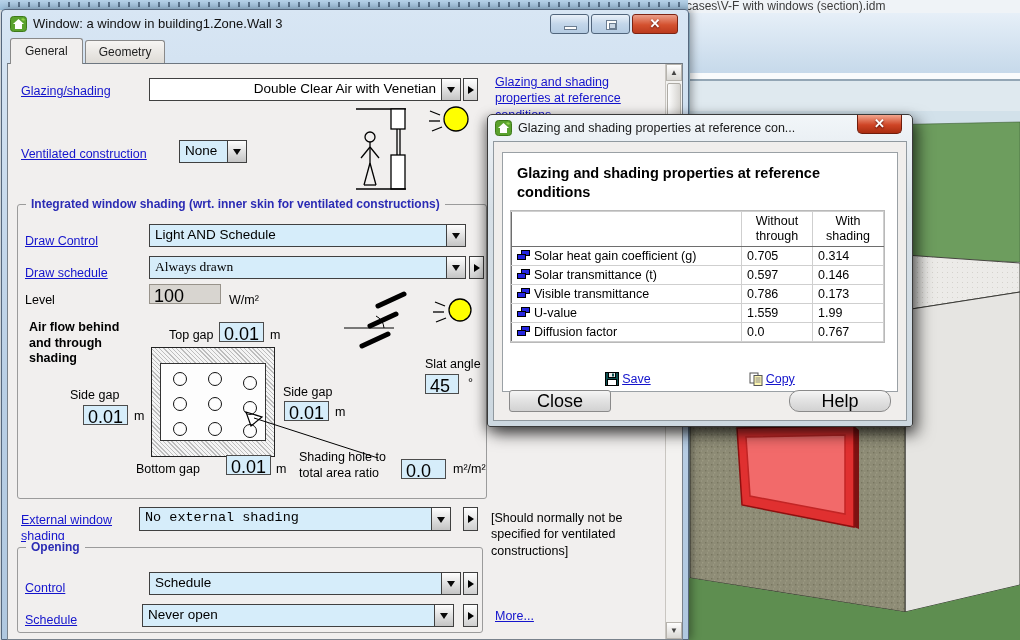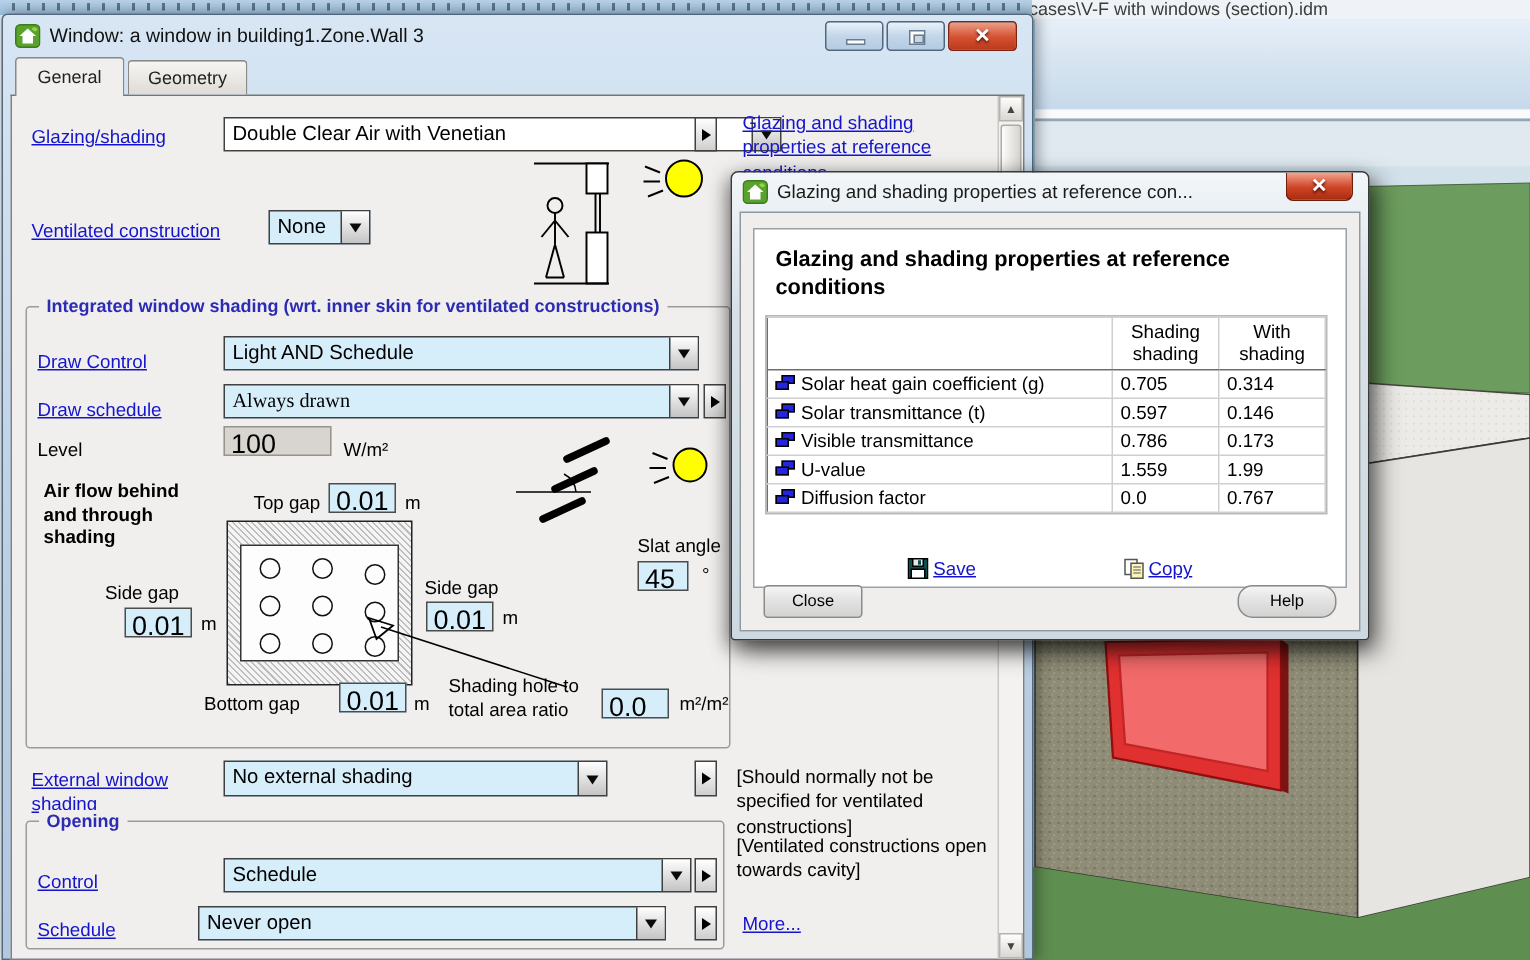--- a/index.html
+++ b/index.html
@@ -93,22 +93,22 @@
   .ptable .c-val { width:71px; }
   .ptable tr > * { border-left:1px solid #6e6e6e; }
   .ptable { border:1px solid #6e6e6e; outline:1px solid #b9b9b9; }
   .row-label { display:flex; align-items:center; gap:3px; white-space:nowrap; }
   .layers-ico { display:inline-block; width:14px; height:12px; position:relative; flex:0 0 14px; }
   .layers-ico i { position:absolute; width:9px; height:6px; background:#2525e0; border:1px solid #000; }
   .layers-ico i:nth-child(1){ left:4px; top:0; }
   .layers-ico i:nth-child(2){ left:0; top:4px; }
   .save-row { position:absolute; left:0; right:0; bottom:5px; display:flex; justify-content:center; gap:98px; }
   .ilink { font-size:12.5px; color:#1414cc; text-decoration:underline; display:flex; align-items:center; gap:3px; cursor:pointer; }
-  .btn { position:absolute; width:66px; height:22px; background:linear-gradient(#f5f5f5,#e3e3e3 45%,#d2d2d2);
-    border:1px solid #8a8a8a; border-radius:3px; font-size:11px; text-align:center; line-height:20px; }
+  .btn { position:absolute; width:102px; height:22px; background:linear-gradient(#f5f5f5,#e3e3e3 45%,#d2d2d2);
+    border:1px solid #8a8a8a; border-radius:3px; font-size:18px; text-align:center; line-height:20px; }
 
   .house-ico { width:17px; height:16px; flex:0 0 17px; }
   svg text { font-family:"Liberation Sans", sans-serif; }
 </style>
 </head>
 <body>
 
 <div class="screen">
 
   <svg class="bg-svg" width="340" height="640" viewBox="0 0 340 640">
@@ -172,21 +172,21 @@
     </div>
 
     <div class="tabs">
       <span class="tab active">General</span>
       <span class="tab">Geometry</span>
     </div>
 
     <div class="content">
 
       <span class="link" style="left:13px;top:19px;">Glazing/shading</span>
-      <div class="combo white" style="left:141px;top:14px;width:372px;">
+      <div class="combo white" style="left:141px;top:14px;width:312px;text-align:right;">
         <span class="txt">Double Clear Air with Venetian</span>
         <span class="arrow"></span>
       </div>
       <span class="browse" style="left:455px;top:14px;"></span>
 
       <span class="link" style="left:487px;top:10px;width:158px;">Glazing and shading properties at reference conditions</span>
 
       <span class="link" style="left:13px;top:82px;">Ventilated construction</span>
       <div class="combo" style="left:171px;top:76px;width:68px;">
         <span class="txt">None</span>
@@ -292,45 +292,44 @@
       <svg style="position:absolute;left:230px;top:340px;" width="150" height="60" viewBox="0 0 150 60">
         <line x1="140" y1="54" x2="16" y2="14" stroke="#000" stroke-width="1"></line>
         <polygon points="8,8 24,13 13,22" fill="none" stroke="#000" stroke-width="1.2"></polygon>
       </svg>
 
       <span class="lbl" style="left:291px;top:386px;width:112px;">Shading hole to total area ratio</span>
       <span class="field" style="left:393px;top:395px;width:45px;">0.0</span>
       <span class="lbl" style="left:445px;top:398px;">m²/m²</span>
 
       <span class="link" style="left:13px;top:448px;width:116px;">External window shading</span>
-      <div class="combo" style="left:141px;top:443px;width:256px;height:24px;">
+      <div class="combo" style="left:131px;top:443px;width:312px;height:24px;font-family:Liberation Mono, monospace;">
         <span class="txt">No external shading</span>
         <span class="arrow"></span>
       </div>
       <span class="browse" style="left:455px;top:443px;height:24px;"></span>
       <span class="note" style="left:483px;top:446px;width:168px;">[Should normally not be specified for ventilated constructions]</span>
 
       <div class="group" style="left:9px;top:483px;width:466px;height:86px;">
         <span class="gtitle">Opening</span>
       </div>
       <span class="link" style="left:17px;top:516px;">Control</span>
       <div class="combo" style="left:141px;top:508px;width:312px;">
         <span class="txt">Schedule</span>
         <span class="arrow"></span>
       </div>
       <span class="browse" style="left:455px;top:508px;"></span>
 
       <span class="link" style="left:17px;top:548px;">Schedule</span>
-      <div class="combo" style="left:124px;top:540px;width:312px;">
+      <div class="combo" style="left:134px;top:540px;width:312px;">
         <span class="txt">Never open</span>
         <span class="arrow"></span>
       </div>
       <span class="browse" style="left:455px;top:540px;"></span>
 
-      <span class="note" style="left:483px;top:492px;width:168px;">[Ventilated constructions open towards cavity]</span>
       <span class="link" style="left:487px;top:544px;">More...</span>
 
       <div class="scroll">
         <span class="scroll-btn" style="top:0;">
             <span>▲</span>
           </span>
         <span class="scroll-thumb"></span>
         <span class="scroll-btn" style="bottom:0;">
             <span>▼</span>
           </span>
@@ -351,21 +350,21 @@
     <span class="dlg-close"><span>✕</span></span>
 
     <div class="dlg-body">
       <div class="dlg-panel">
         <div class="dlg-heading">Glazing and shading properties at reference conditions</div>
 
         <table class="ptable">
           <tbody>
               <tr>
             <th class="c-label"></th>
-            <th class="c-val">Shading shading</th>
+            <th class="c-val">Without through</th>
             <th class="c-val">With shading</th>
           </tr>
           <tr>
             <td>
                   <span class="row-label">
                     <span class="layers-ico">
                       <i></i>
                       <i></i>
                     </span>
                     <span>Solar heat gain coefficient (g)</span>

